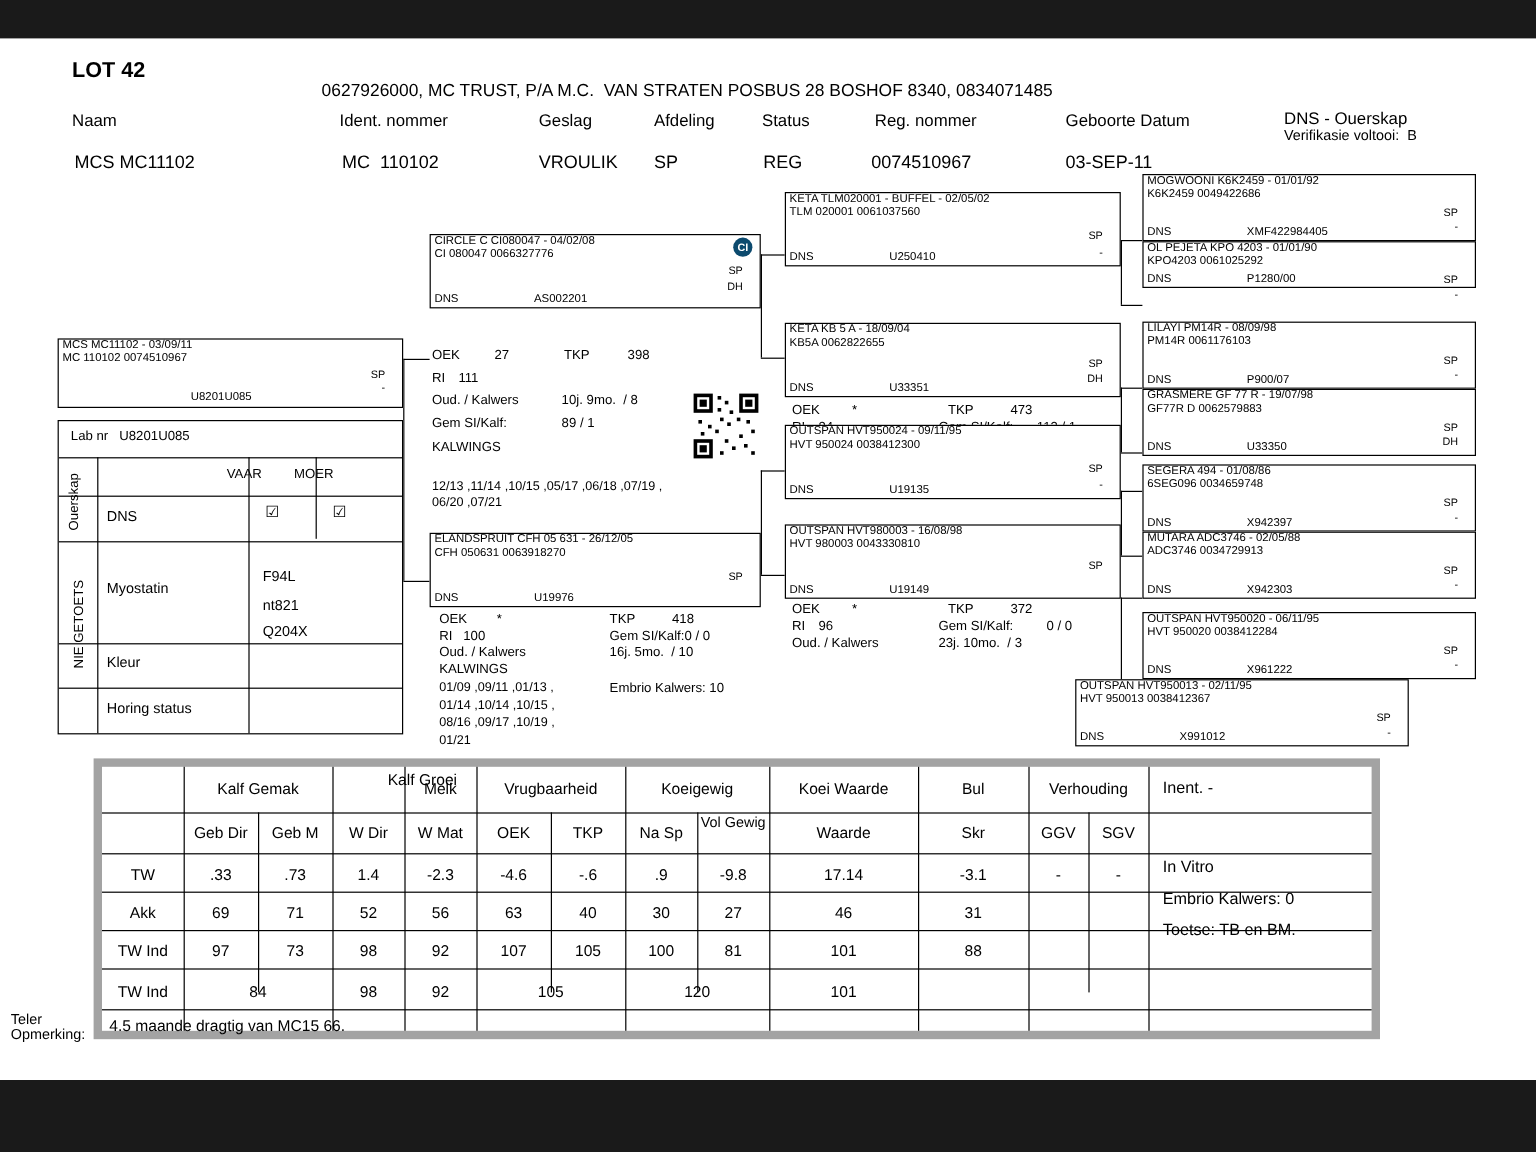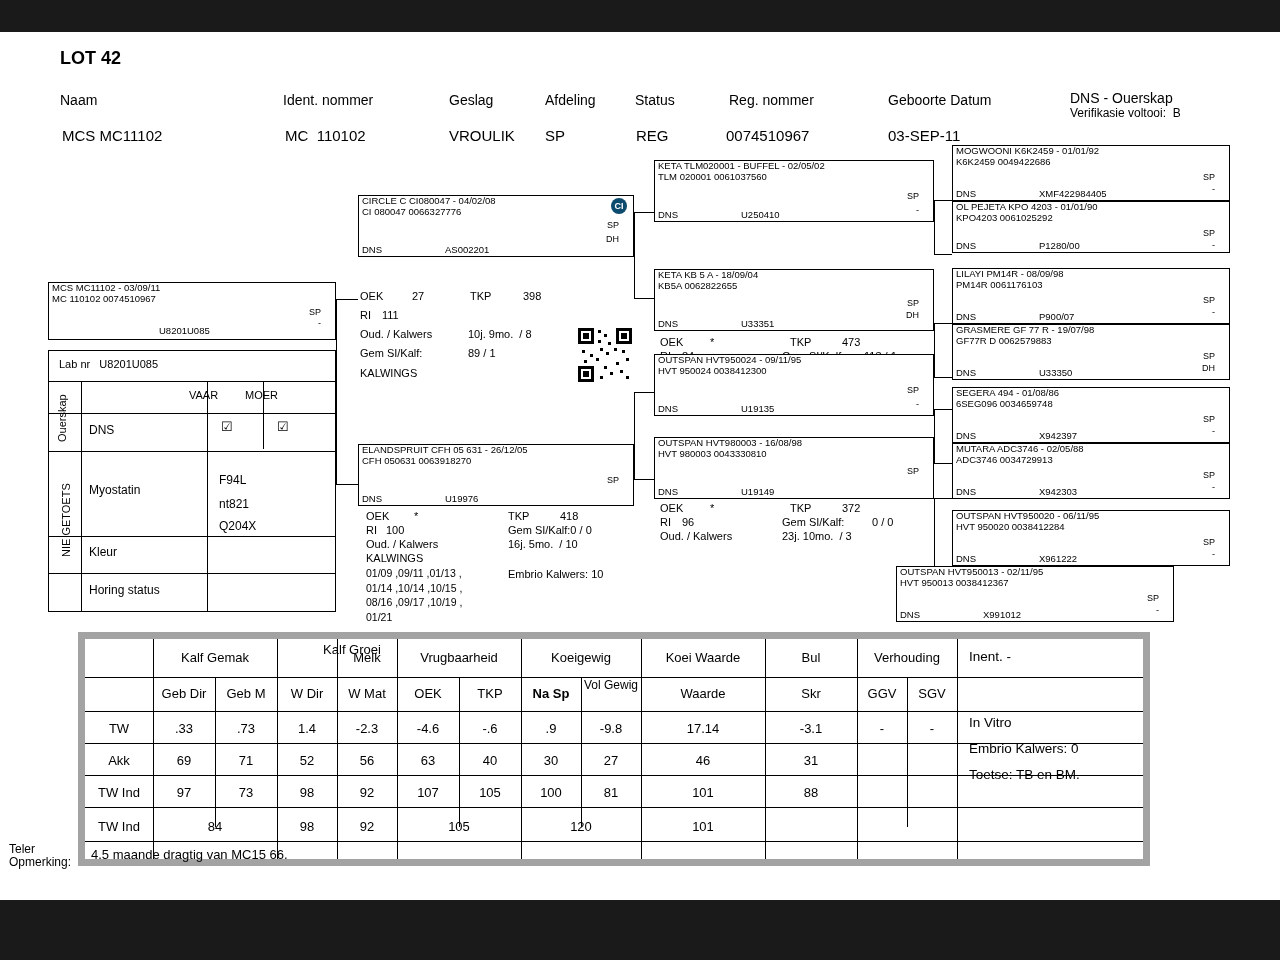--- a/index.html
+++ b/index.html
@@ -44,20 +44,21 @@
   
   #brand{position:absolute;right:6px;top:2px;width:16px;height:16px;border-radius:50%;background:#0c4a6e;color:#fff;font-size:9px;text-align:center;line-height:16px;font-weight:bold;}
 </style>
 </head>
 <body>
 
 <div id="page">
   <div id="sheet">
 
     <div class="t" id="lot">LOT 42</div>
+    <div class="t" id="owner">0627926000, MC TRUST, P/A M.C.  VAN STRATEN POSBUS 28 BOSHOF 8340, 0834071485</div>
 
     <div class="t hdr" style="left:60px;top:60px;">Naam</div>
     <div class="t hdr" style="left:283px;top:60px;">Ident. nommer</div>
     <div class="t hdr" style="left:449px;top:60px;">Geslag</div>
     <div class="t hdr" style="left:545px;top:60px;">Afdeling</div>
     <div class="t hdr" style="left:635px;top:60px;">Status</div>
     <div class="t hdr" style="left:729px;top:60px;">Reg. nommer</div>
     <div class="t hdr" style="left:888px;top:60px;">Geboorte Datum</div>
     <div class="t hdr" style="left:1070px;top:58px;">DNS - Ouerskap</div>
     <div class="t s12" style="left:1070px;top:74px;">Verifikasie voltooi:  B</div>
@@ -144,20 +145,22 @@
     <div class="t s11" style="left:412px;top:258px;">27</div>
     <div class="t s11" style="left:470px;top:258px;">TKP</div>
     <div class="t s11" style="left:523px;top:258px;">398</div>
     <div class="t s11" style="left:360px;top:277px;">RI</div>
     <div class="t s11" style="left:382px;top:277px;">111</div>
     <div class="t s11" style="left:360px;top:296px;">Oud. / Kalwers</div>
     <div class="t s11" style="left:468px;top:296px;">10j. 9mo.  / 8</div>
     <div class="t s11" style="left:360px;top:315px;">Gem SI/Kalf:</div>
     <div class="t s11" style="left:468px;top:315px;">89 / 1</div>
     <div class="t s11" style="left:360px;top:335px;">KALWINGS</div>
+    <div class="t s10" style="left:360px;top:366px;line-height:14px;">12/13 ,11/14 ,10/15 ,05/17 ,06/18 ,07/19 ,
+06/20 ,07/21</div>
 
     <div id="qr">
       <i style="left:0;top:0;width:16px;height:16px;"></i>
       <i style="left:3px;top:3px;width:10px;height:10px;background:#fff;"></i>
       <i style="left:5px;top:5px;width:6px;height:6px;"></i>
       <i style="left:38px;top:0;width:16px;height:16px;"></i>
       <i style="left:41px;top:3px;width:10px;height:10px;background:#fff;"></i>
       <i style="left:43px;top:5px;width:6px;height:6px;"></i>
       <i style="left:0;top:38px;width:16px;height:16px;"></i>
       <i style="left:3px;top:41px;width:10px;height:10px;background:#fff;"></i>
@@ -262,21 +265,21 @@
     <div class="t s11" style="left:782px;top:498px;">23j. 10mo.  / 3</div>
 
     <div class="pbox" style="left:952px;top:113px;width:278px;height:56px;">
       <div class="ttl">MOGWOONI K6K2459 - 01/01/92</div>
       <div class="l2">K6K2459            0049422686</div>
       <div class="sp" style="top:26px;">SP</div>
       <div class="dh" style="top:38px;">-</div>
       <div class="dns">DNS</div>
       <div class="dnsv">XMF422984405</div>
     </div>
-    <div class="pbox" style="left:952px;top:169px;width:278px;height:52px;">
+    <div class="pbox" style="left:952px;top:169px;width:278px;height:39px;">
       <div class="ttl">OL PEJETA KPO 4203 - 01/01/90</div>
       <div class="l2">KPO4203           0061025292</div>
       <div class="sp" style="top:26px;">SP</div>
       <div class="dh" style="top:38px;">-</div>
       <div class="dns">DNS</div>
       <div class="dnsv">P1280/00</div>
     </div>
     <div class="pbox" style="left:952px;top:236px;width:278px;height:56px;">
       <div class="ttl">LILAYI PM14R - 08/09/98</div>
       <div class="l2">PM14R              0061176103</div>
@@ -357,21 +360,21 @@
       <div class="c" style="left:556px;top:11px;width:124px;">Koei Waarde</div>
       <div class="c" style="left:680px;top:11px;width:92px;">Bul</div>
       <div class="c" style="left:772px;top:11px;width:100px;">Verhouding</div>
 
       <div class="c" style="left:68px;top:47px;width:62px;">Geb Dir</div>
       <div class="c" style="left:130px;top:47px;width:62px;">Geb M</div>
       <div class="c" style="left:192px;top:47px;width:60px;">W Dir</div>
       <div class="c" style="left:252px;top:47px;width:60px;">W Mat</div>
       <div class="c" style="left:312px;top:47px;width:62px;">OEK</div>
       <div class="c" style="left:374px;top:47px;width:62px;">TKP</div>
-      <div class="c" style="left:436px;top:47px;width:60px;font-weight:bold;">Na Sp</div>
+      <div class="c" style="left:436px;top:47px;width:60px;">Na Sp</div>
       <div class="c" style="left:496px;top:40px;width:60px;line-height:13px;font-size:12px;">Vol Gewig</div>
       <div class="c" style="left:556px;top:47px;width:124px;">Waarde</div>
       <div class="c" style="left:680px;top:47px;width:92px;">Skr</div>
       <div class="c" style="left:772px;top:47px;width:50px;">GGV</div>
       <div class="c" style="left:822px;top:47px;width:50px;">SGV</div>
 
       <div class="c" style="left:0;top:82px;width:68px;">TW</div>
       <div class="c" style="left:0;top:114px;width:68px;">Akk</div>
       <div class="c" style="left:0;top:146px;width:68px;">TW Ind</div>
       <div class="c" style="left:0;top:180px;width:68px;">TW Ind</div>

